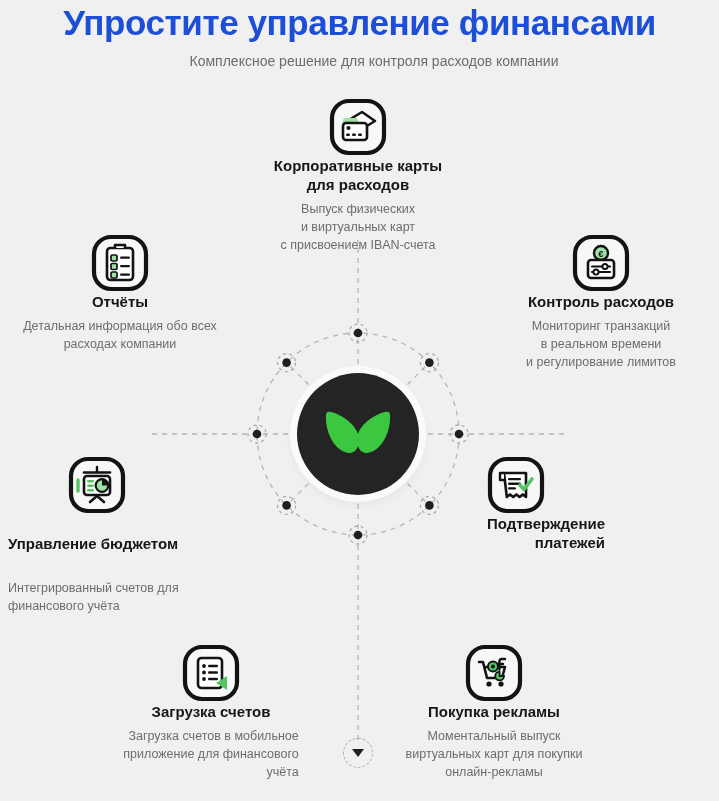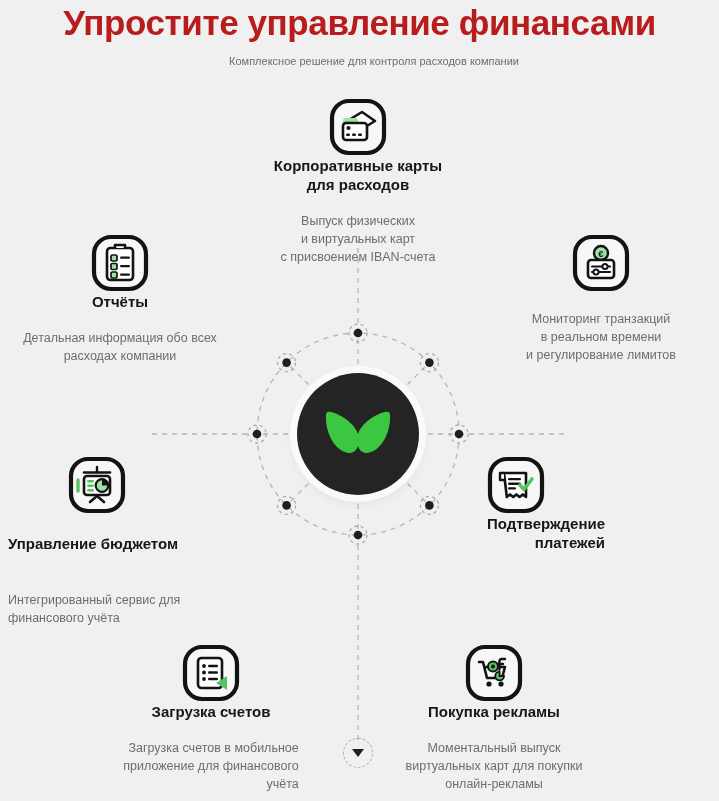--- a/index.html
+++ b/index.html
@@ -26,31 +26,31 @@
   
   .page-title {
     position: absolute;
     top: 2px;
     left: 0;
     width: 719px;
     text-align: center;
     font-size: 35px;
     font-weight: bold;
     letter-spacing: -0.4px;
-    color: #b91c1c;
+    color: #1d4ed8;
     line-height: 42px;
   }
 
   .page-subtitle {
     position: absolute;
     top: 50px;
     left: 0;
     width: 719px;
     text-align: center;
-    font-size: 11px;
+    font-size: 14px;
     font-weight: normal;
     color: #6d6d6d;
     line-height: 22px;
     padding-left: 29px;
   }
 
   
   .hub-svg {
     position: absolute;
     left: 0;
@@ -92,21 +92,21 @@
 
   .f-title {
     font-size: 15px;
     font-weight: bold;
     color: #171717;
     line-height: 19px;
     white-space: pre-line;
   }
 
   .f-desc {
-    margin-top: 18px;
+    margin-top: 6px;
     font-size: 12.5px;
     font-weight: normal;
     color: #6d6d6d;
     line-height: 18px;
     white-space: pre-line;
   }
 
   
   .scroll-arrow {
     position: absolute;
@@ -233,20 +233,21 @@
       <circle cx="29" cy="19" r="7" fill="#9fe2a8" stroke="#131313" stroke-width="2.4"></circle>
       <text x="29" y="23" font-family="'Liberation Sans',sans-serif" font-size="9.5" font-weight="bold" fill="#131313" text-anchor="middle">€</text>
       <rect x="16" y="26" width="26" height="18" rx="3" fill="#ffffff" stroke="#131313" stroke-width="2.6"></rect>
       <g stroke="#131313" stroke-width="2.2" stroke-linecap="round">
         <line x1="20" y1="32.5" x2="38" y2="32.5"></line>
         <line x1="20" y1="38" x2="38" y2="38"></line>
       </g>
       <circle cx="33" cy="32.5" r="2.6" fill="#ffffff" stroke="#131313" stroke-width="2"></circle>
       <circle cx="24" cy="38" r="2.6" fill="#ffffff" stroke="#131313" stroke-width="2"></circle>
     </svg>
+    <div class="f-title">Контроль расходов</div>
     <div class="f-desc">Мониторинг транзакций
 в реальном времени
 и регулирование лимитов</div>
   </div>
 
   <div class="feature align-left" style="left:8px; top:456px; width:222px;">
     <svg class="f-icon" viewBox="0 0 58 58" style="margin-left:60px">
       <rect x="3" y="3" width="52" height="52" rx="17" fill="#f7f7f7" stroke="#131313" stroke-width="4.2"></rect>
       <line x1="29" y1="11" x2="29" y2="16" stroke="#131313" stroke-width="2.4" stroke-linecap="round"></line>
       <line x1="16" y1="16.5" x2="42" y2="16.5" stroke="#131313" stroke-width="2.6" stroke-linecap="round"></line>
@@ -255,21 +256,21 @@
         <rect x="19" y="24" width="7" height="2.6" rx="1.3"></rect>
         <rect x="19" y="28.5" width="7" height="2.6" rx="1.3"></rect>
         <rect x="19" y="33" width="7" height="2.6" rx="1.3"></rect>
       </g>
       <circle cx="34" cy="29.5" r="6.3" fill="#9fe2a8" stroke="#131313" stroke-width="2.2"></circle>
       <path d="M34 29.5 L34 23.2 A6.3 6.3 0 0 1 40.3 29.5 Z" fill="#131313"></path>
       <path d="M22 46 L29 40 L36 46" fill="none" stroke="#131313" stroke-width="2.6" stroke-linecap="round" stroke-linejoin="round"></path>
       <line x1="10" y1="24" x2="10" y2="35" stroke="#55c463" stroke-width="3.4" stroke-linecap="round"></line>
     </svg>
     <div class="f-title">Управление бюджетом</div>
-    <div class="f-desc">Интегрированный сервис для
+    <div class="f-desc">Интегрированный счетов для
 финансового учёта</div>
   </div>
 
   <div class="feature align-right" style="left:487px; top:456px; width:224px;">
     <svg class="f-icon" viewBox="0 0 58 58" style="margin-right:70px">
       <rect x="3" y="3" width="52" height="52" rx="17" fill="#f7f7f7" stroke="#131313" stroke-width="4.2"></rect>
       <path d="M17 17 h22 v24 l-3.2 -2.6 l-3.2 2.6 l-3.2 -2.6 l-3.2 2.6 l-3.2 -2.6 l-3.2 2.6 z" fill="#ffffff" stroke="#131313" stroke-width="2.6" stroke-linejoin="round"></path>
       <path d="M17 17 h-4 v7 h4" fill="#ffffff" stroke="#131313" stroke-width="2.4" stroke-linejoin="round"></path>
       <g fill="#131313">
         <rect x="21" y="22" width="13" height="2.3" rx="1.1"></rect>

